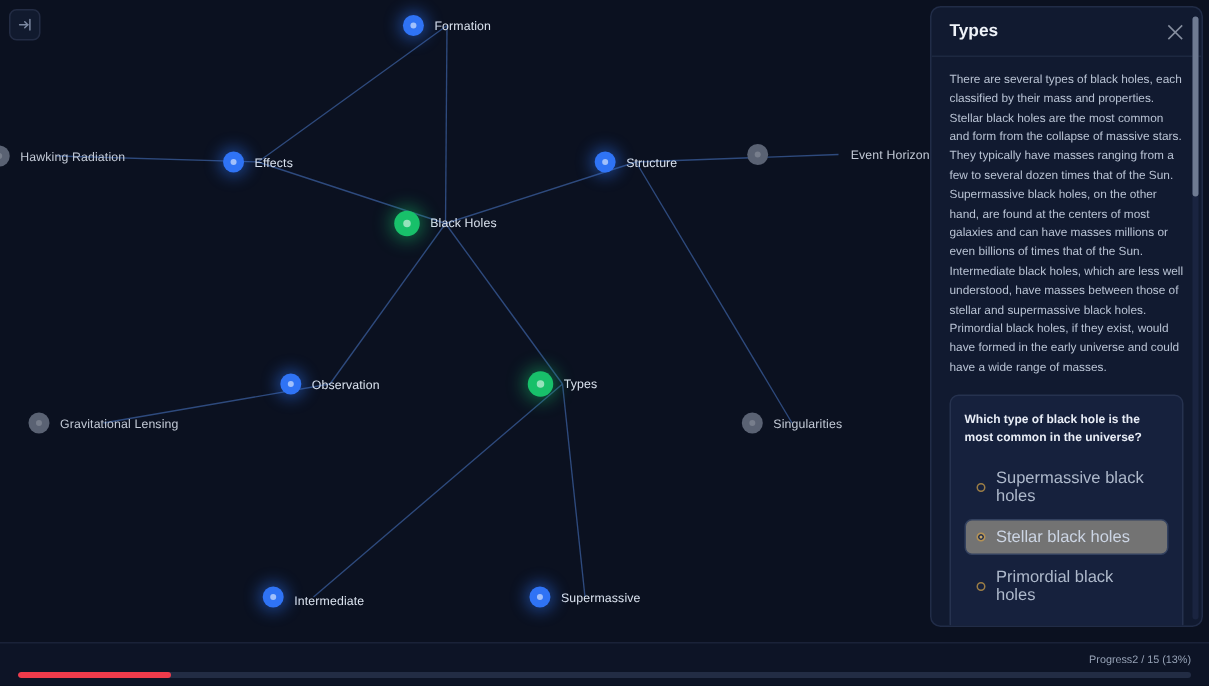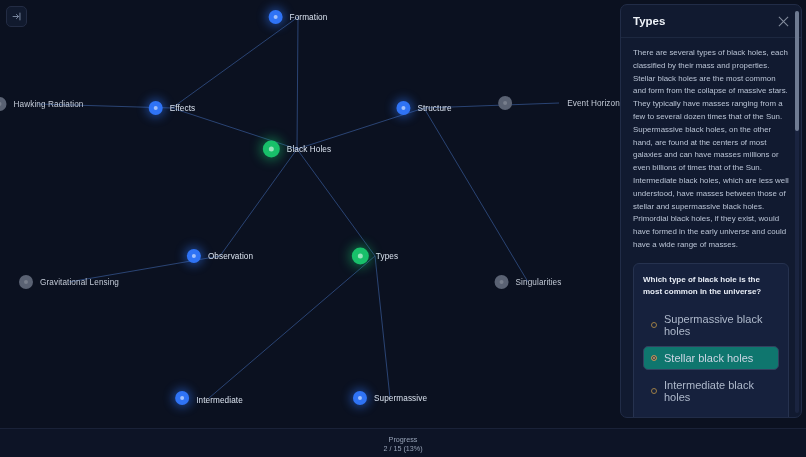--- a/index.html
+++ b/index.html
@@ -162,21 +162,21 @@
   .quiz-option {
     display: flex;
     align-items: center;
     gap: 7px;
     padding: 5px 7px;
     border-radius: 5px;
     border: 1px solid transparent;
     margin-bottom: 3px;
   }
   .quiz-option.selected {
-    background: #0f766e;
+    background: #737373;
     border-color: #33415f;
   }
   .radio {
     flex: none;
     width: 6px; height: 6px;
     border-radius: 50%;
     border: 1.4px solid #9b7d46;
     background: transparent;
   }
   .quiz-option.selected .radio {
@@ -213,21 +213,20 @@
     width: 806px; height: 29px;
     background: #0d1426;
     border-top: 1px solid #1a2238;
     padding: 6px 12px 0 12px;
   }
   .progress-row {
     display: flex;
     align-items: center;
     justify-content: flex-end;
     margin-bottom: 4px;
-    flex-direction: column;
   }
   .progress-label {
     font-size: 7.2px;
     color: #96a2b6;
   }
   .progress-count {
     font-size: 7.2px;
     color: #96a2b6;
   }
   .progress-track {
@@ -341,24 +340,20 @@
             <div class="quiz-option">
               <span class="radio"></span>
               <span class="quiz-option-label">Supermassive black holes</span>
             </div>
             <div class="quiz-option selected">
               <span class="radio"></span>
               <span class="quiz-option-label">Stellar black holes</span>
             </div>
             <div class="quiz-option">
               <span class="radio"></span>
-              <span class="quiz-option-label">Intermediate black holes</span>
-            </div>
-            <div class="quiz-option">
-              <span class="radio"></span>
               <span class="quiz-option-label">Primordial black holes</span>
             </div>
           </div>
       </div>
 
     </div>
 
     <div class="panel-scrollbar">
       <div class="panel-scrollbar-thumb"></div>
     </div>

